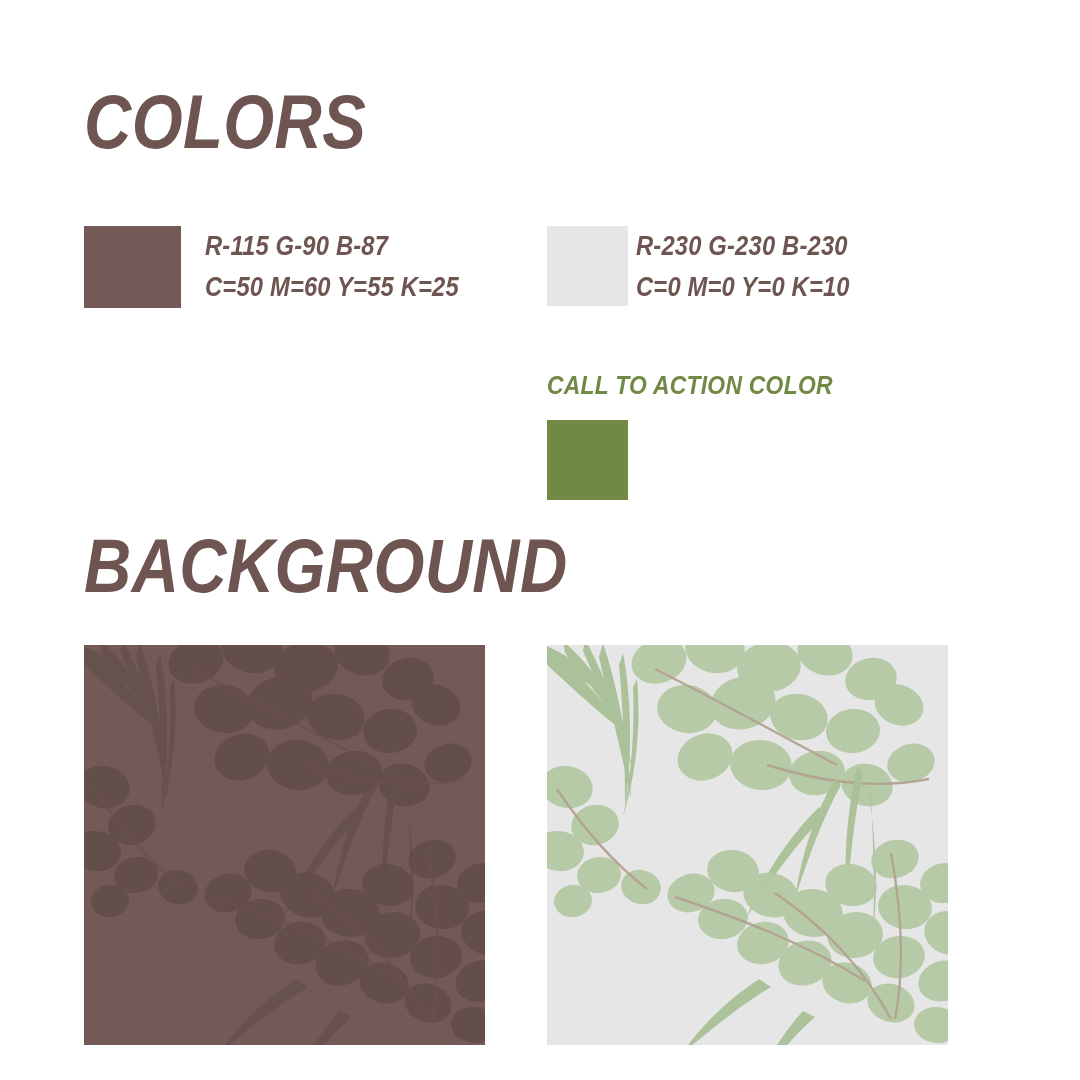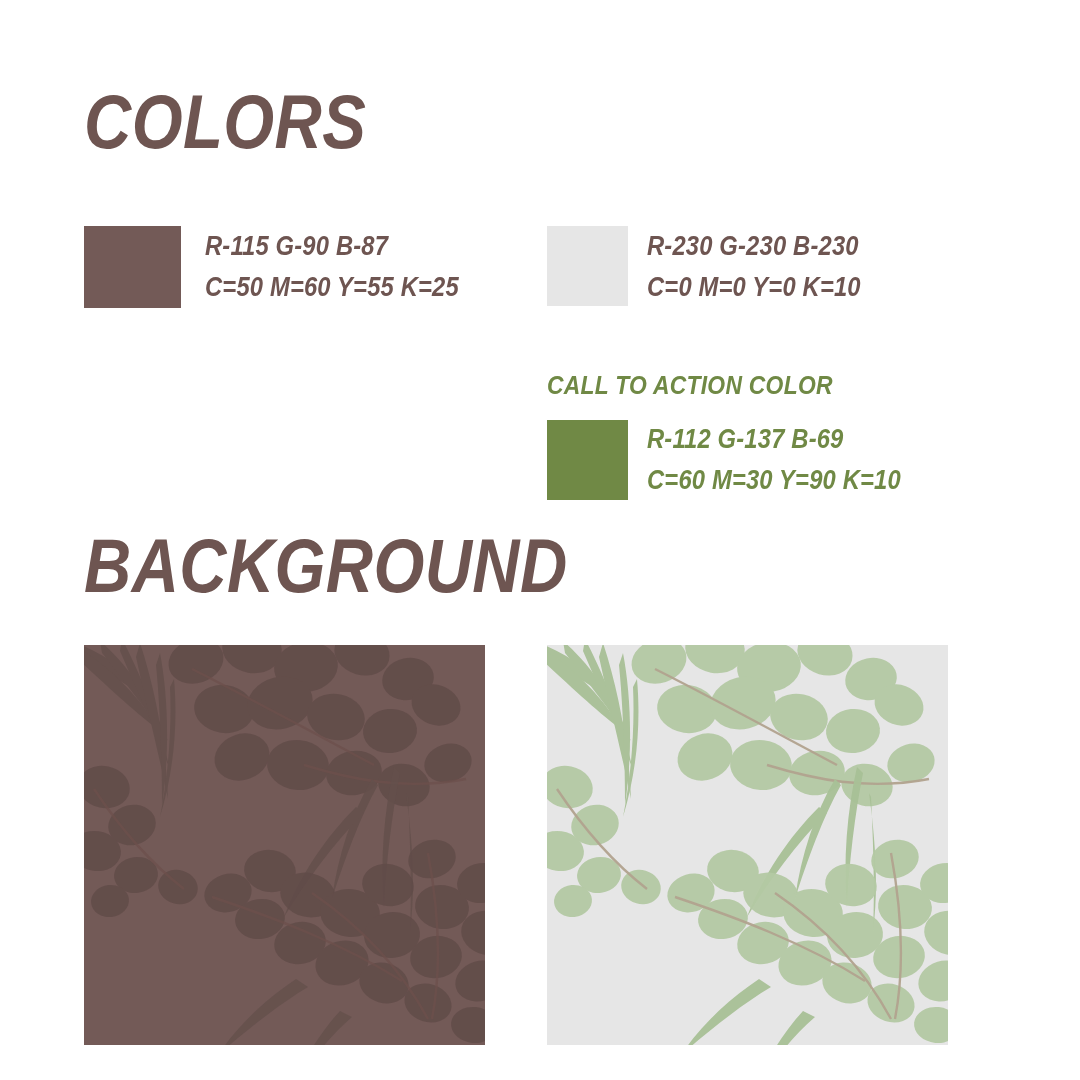--- a/index.html
+++ b/index.html
@@ -82,21 +82,21 @@
   #row-brown {
     left: 84px;
     top: 226px;
   }
   #row-brown .color-text { margin-left: 24px; }
 
   #row-gray {
     left: 547px;
     top: 226px;
   }
-  #row-gray .color-text { margin-left: 19px; }
+  #row-gray .color-text { margin-left: 8px; }
 
   #cta-label {
     position: absolute;
     left: 547px;
     top: 372px;
     font-family: "Liberation Sans Narrow", "Liberation Sans", sans-serif;
     font-weight: bold;
     font-size: 26px;
     line-height: 1;
     color: #708945;
@@ -162,24 +162,20 @@
     <div class="color-text">
       <div class="color-line brown-text">R-230 G-230 B-230</div>
       <div class="color-line brown-text">C=0 M=0 Y=0 K=10</div>
     </div>
   </div>
 
   <div id="cta-label">CALL TO ACTION COLOR</div>
 
   <div class="color-row" id="row-green">
     <div class="swatch-small" style="background:#708945"></div>
-    <div class="color-text">
-      <div class="color-line green-text">R-112 G-137 B-69</div>
-      <div class="color-line green-text">C=60 M=30 Y=90 K=10</div>
-    </div>
   </div>
 
   <div class="section-heading" id="heading-background">BACKGROUND</div>
 
   <div class="bg-panel" id="bg-panel-brown">
     <svg viewBox="0 0 401 400" preserveAspectRatio="none">
       <defs>
         <g id="euc-tl-brown">
 
           <g fill="#64504c" opacity="0.85">

